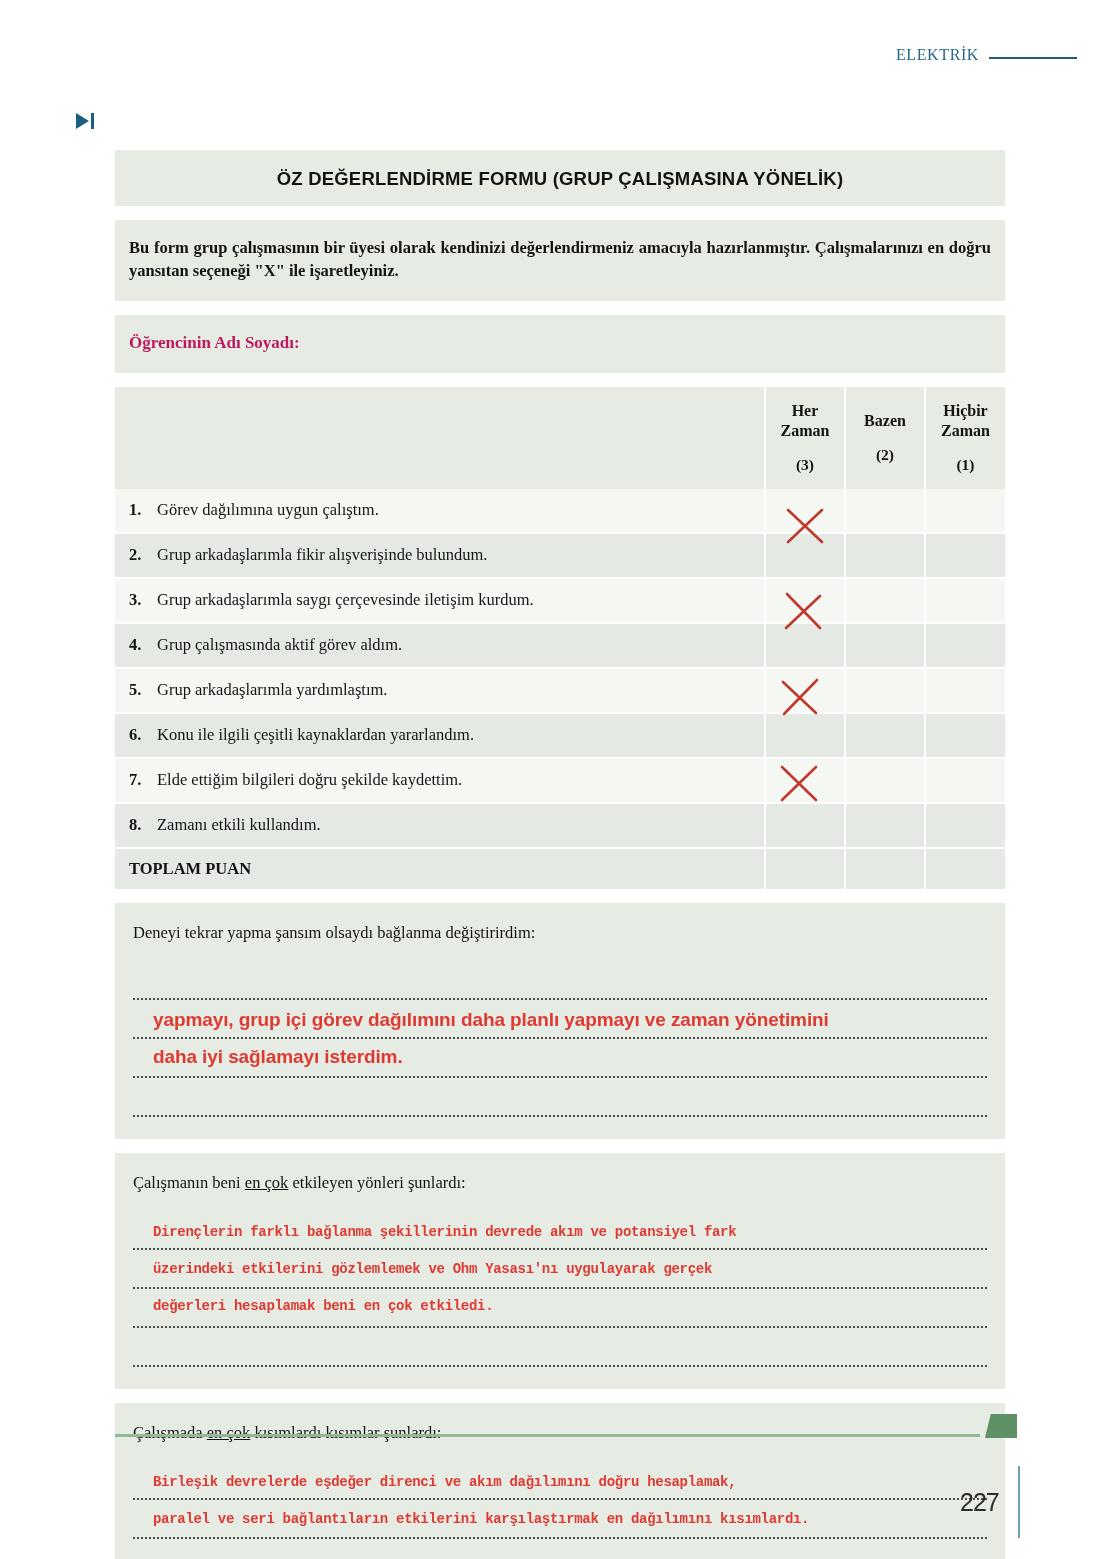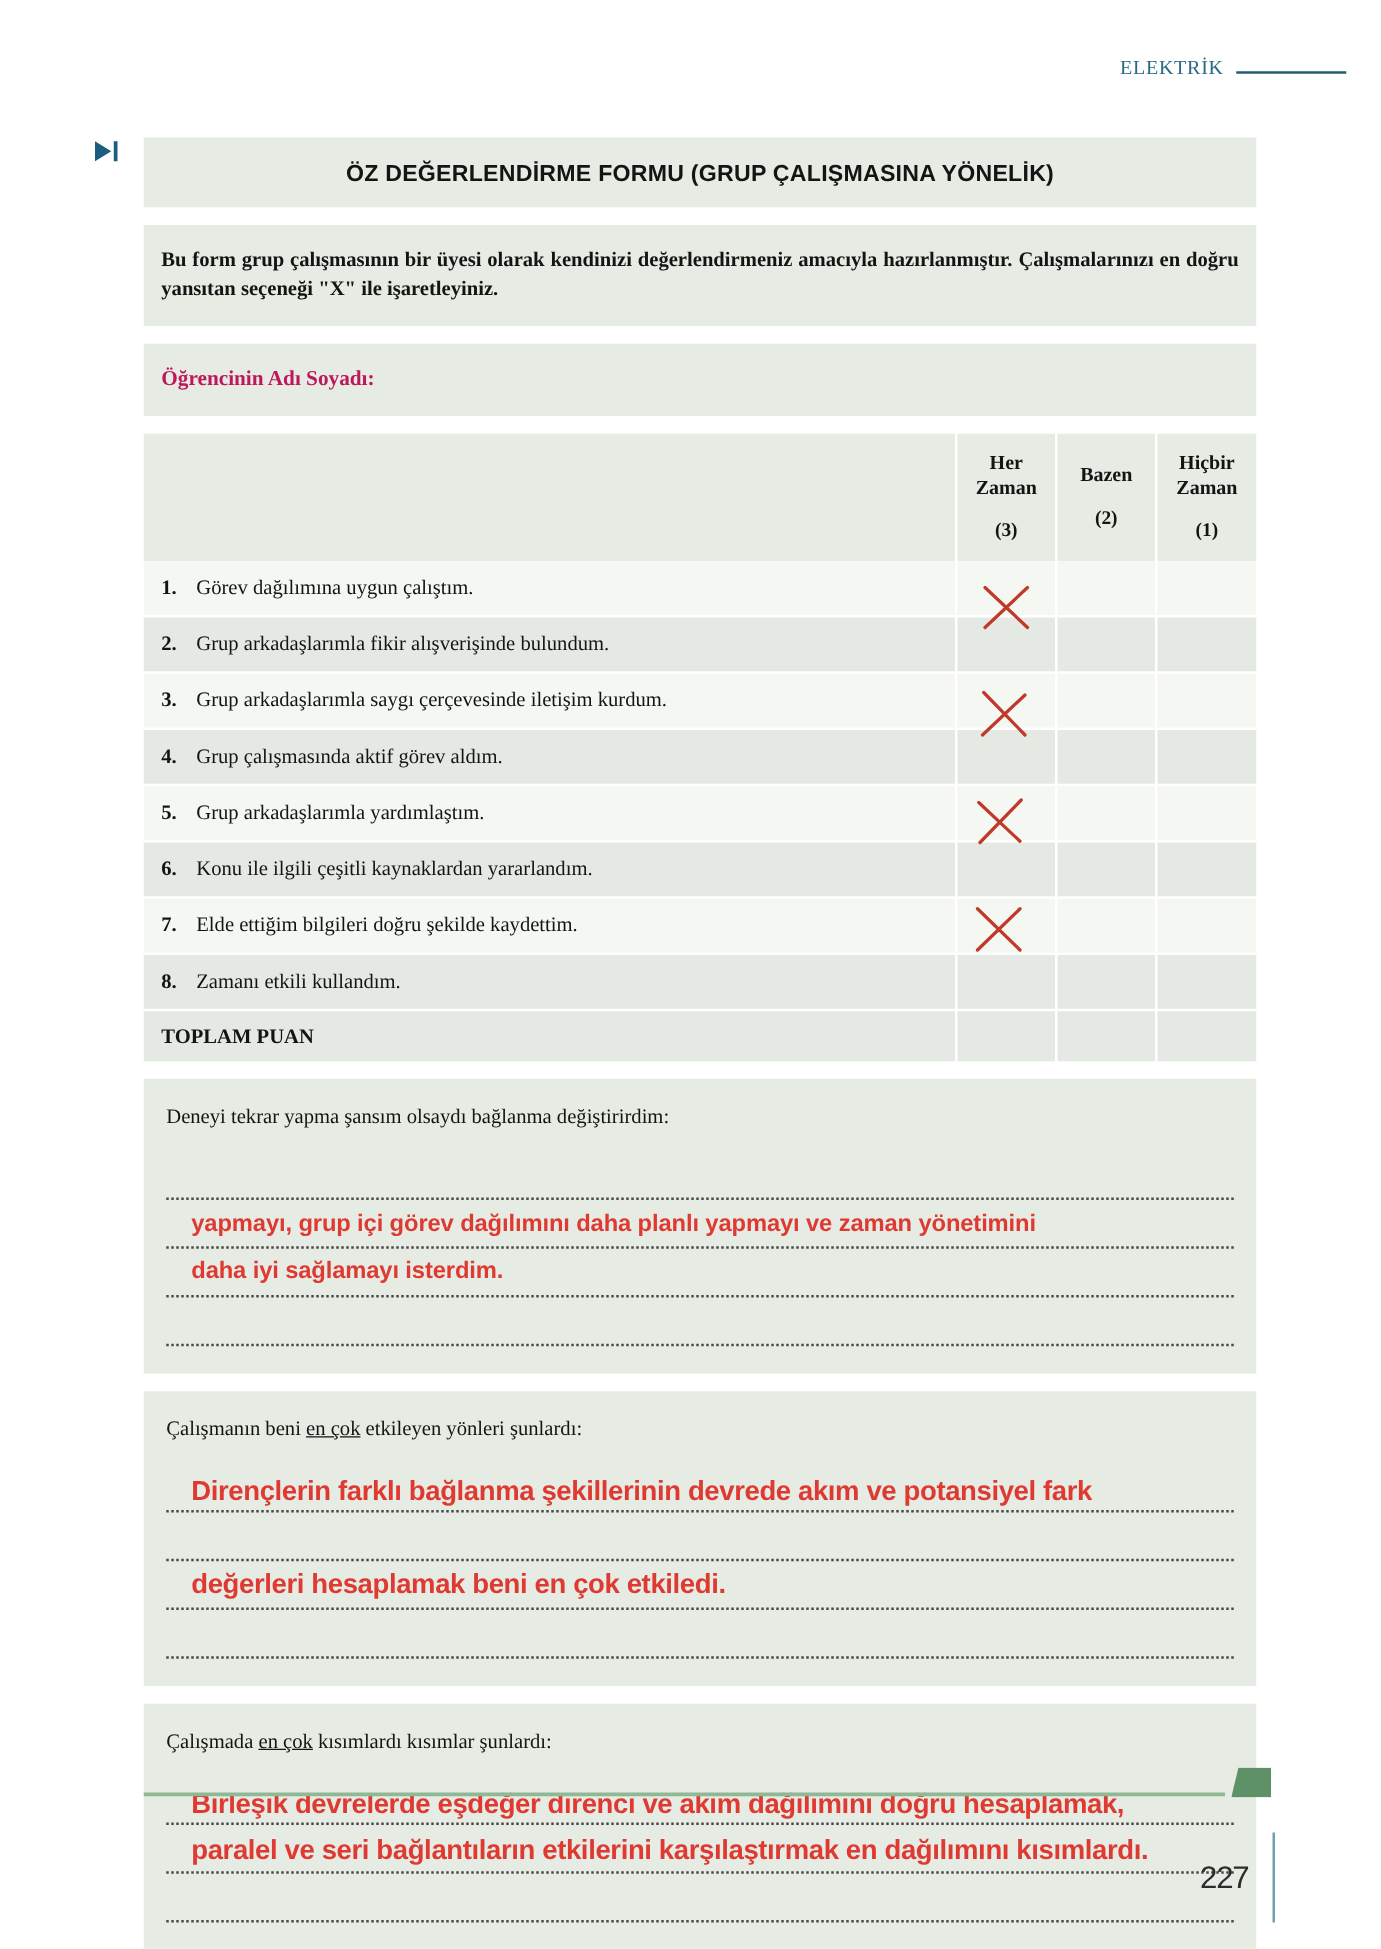--- a/index.html
+++ b/index.html
@@ -74,20 +74,21 @@
   }
   .gap {
     height: 14px;
     background: #ffffff;
   }
 
   
   .title-block {
     padding: 18px 10px 16px 10px;
     text-align: center;
+    margin-top: 40px;
   }
   .form-title {
     font-family: "Liberation Sans", sans-serif;
     font-size: 18.5px;
     font-weight: bold;
     letter-spacing: 0.2px;
     color: #141414;
   }
 
   
@@ -233,21 +234,21 @@
     font-size: 19px;
     line-height: 37px;
     color: #de3a32;
     letter-spacing: -0.1px;
     white-space: nowrap;
   }
   .answer.l1 { top: 3px; }
   .answer.l2 { top: 40px; }
   .answer.l3 { top: 77px; }
 
-  .answer.tight { font-size: 22px; letter-spacing: -0.3px; }
+  .answer.tight { font-size: 14px; letter-spacing: -0.3px; font-family: Liberation Mono, monospace; }
 
   
   .footer-rule {
     position: absolute;
     left: 115px;
     top: 1434px;
     width: 865px;
     height: 3px;
     background: #8fb894;
   }
@@ -492,20 +493,21 @@
   <div class="gap"></div>
 
   <div class="block resp-block">
     <div class="prompt"><span>Çalışmanın beni </span><span class="u">en çok</span><span> etkileyen yönleri şunlardı:</span></div>
     <div class="lines">
       <div class="dline"></div>
       <div class="dline"></div>
       <div class="dline"></div>
       <div class="dline"></div>
       <div class="answer l1 tight">Dirençlerin farklı bağlanma şekillerinin devrede akım ve potansiyel fark</div>
+      <div class="answer l2 tight">üzerindeki etkilerini gözlemlemek ve Ohm Yasası'nı uygulayarak gerçek</div>
       <div class="answer l3 tight">değerleri hesaplamak beni en çok etkiledi.</div>
     </div>
   </div>
   <div class="gap"></div>
 
   <div class="block resp-block">
     <div class="prompt"><span>Çalışmada </span><span class="u">en çok</span><span> kısımlardı kısımlar şunlardı:</span></div>
     <div class="lines">
       <div class="dline"></div>
       <div class="dline"></div>

